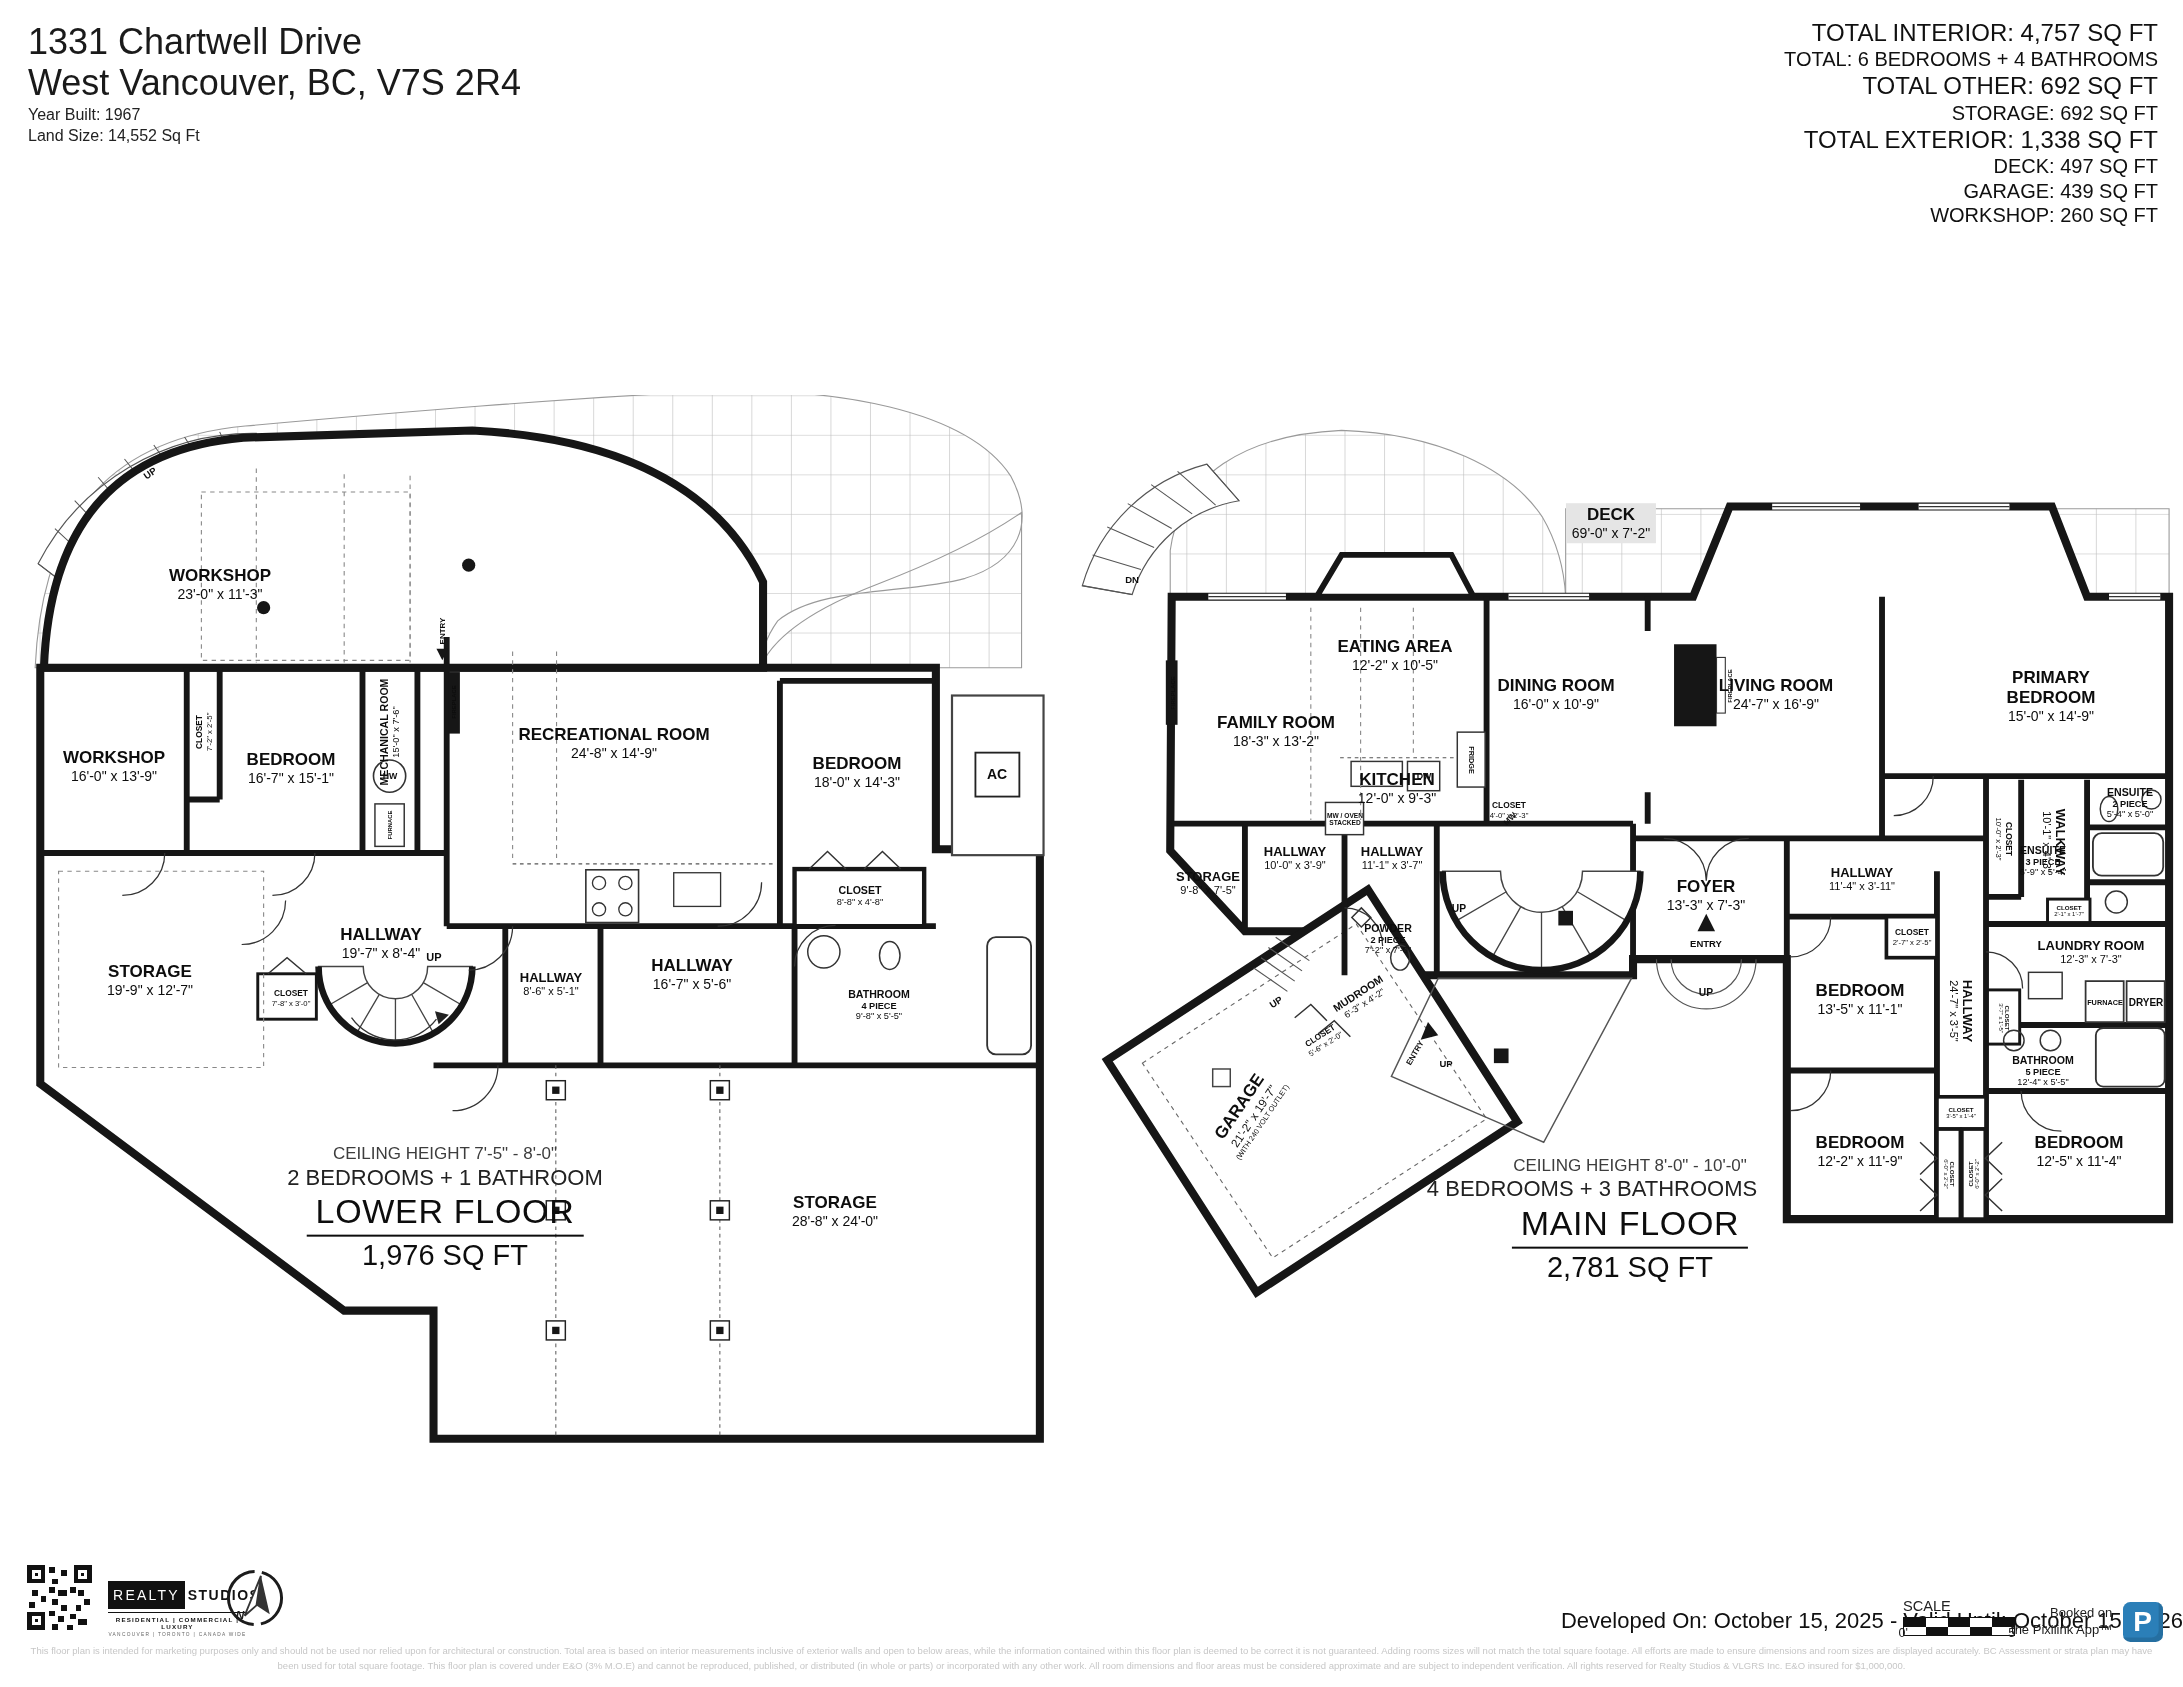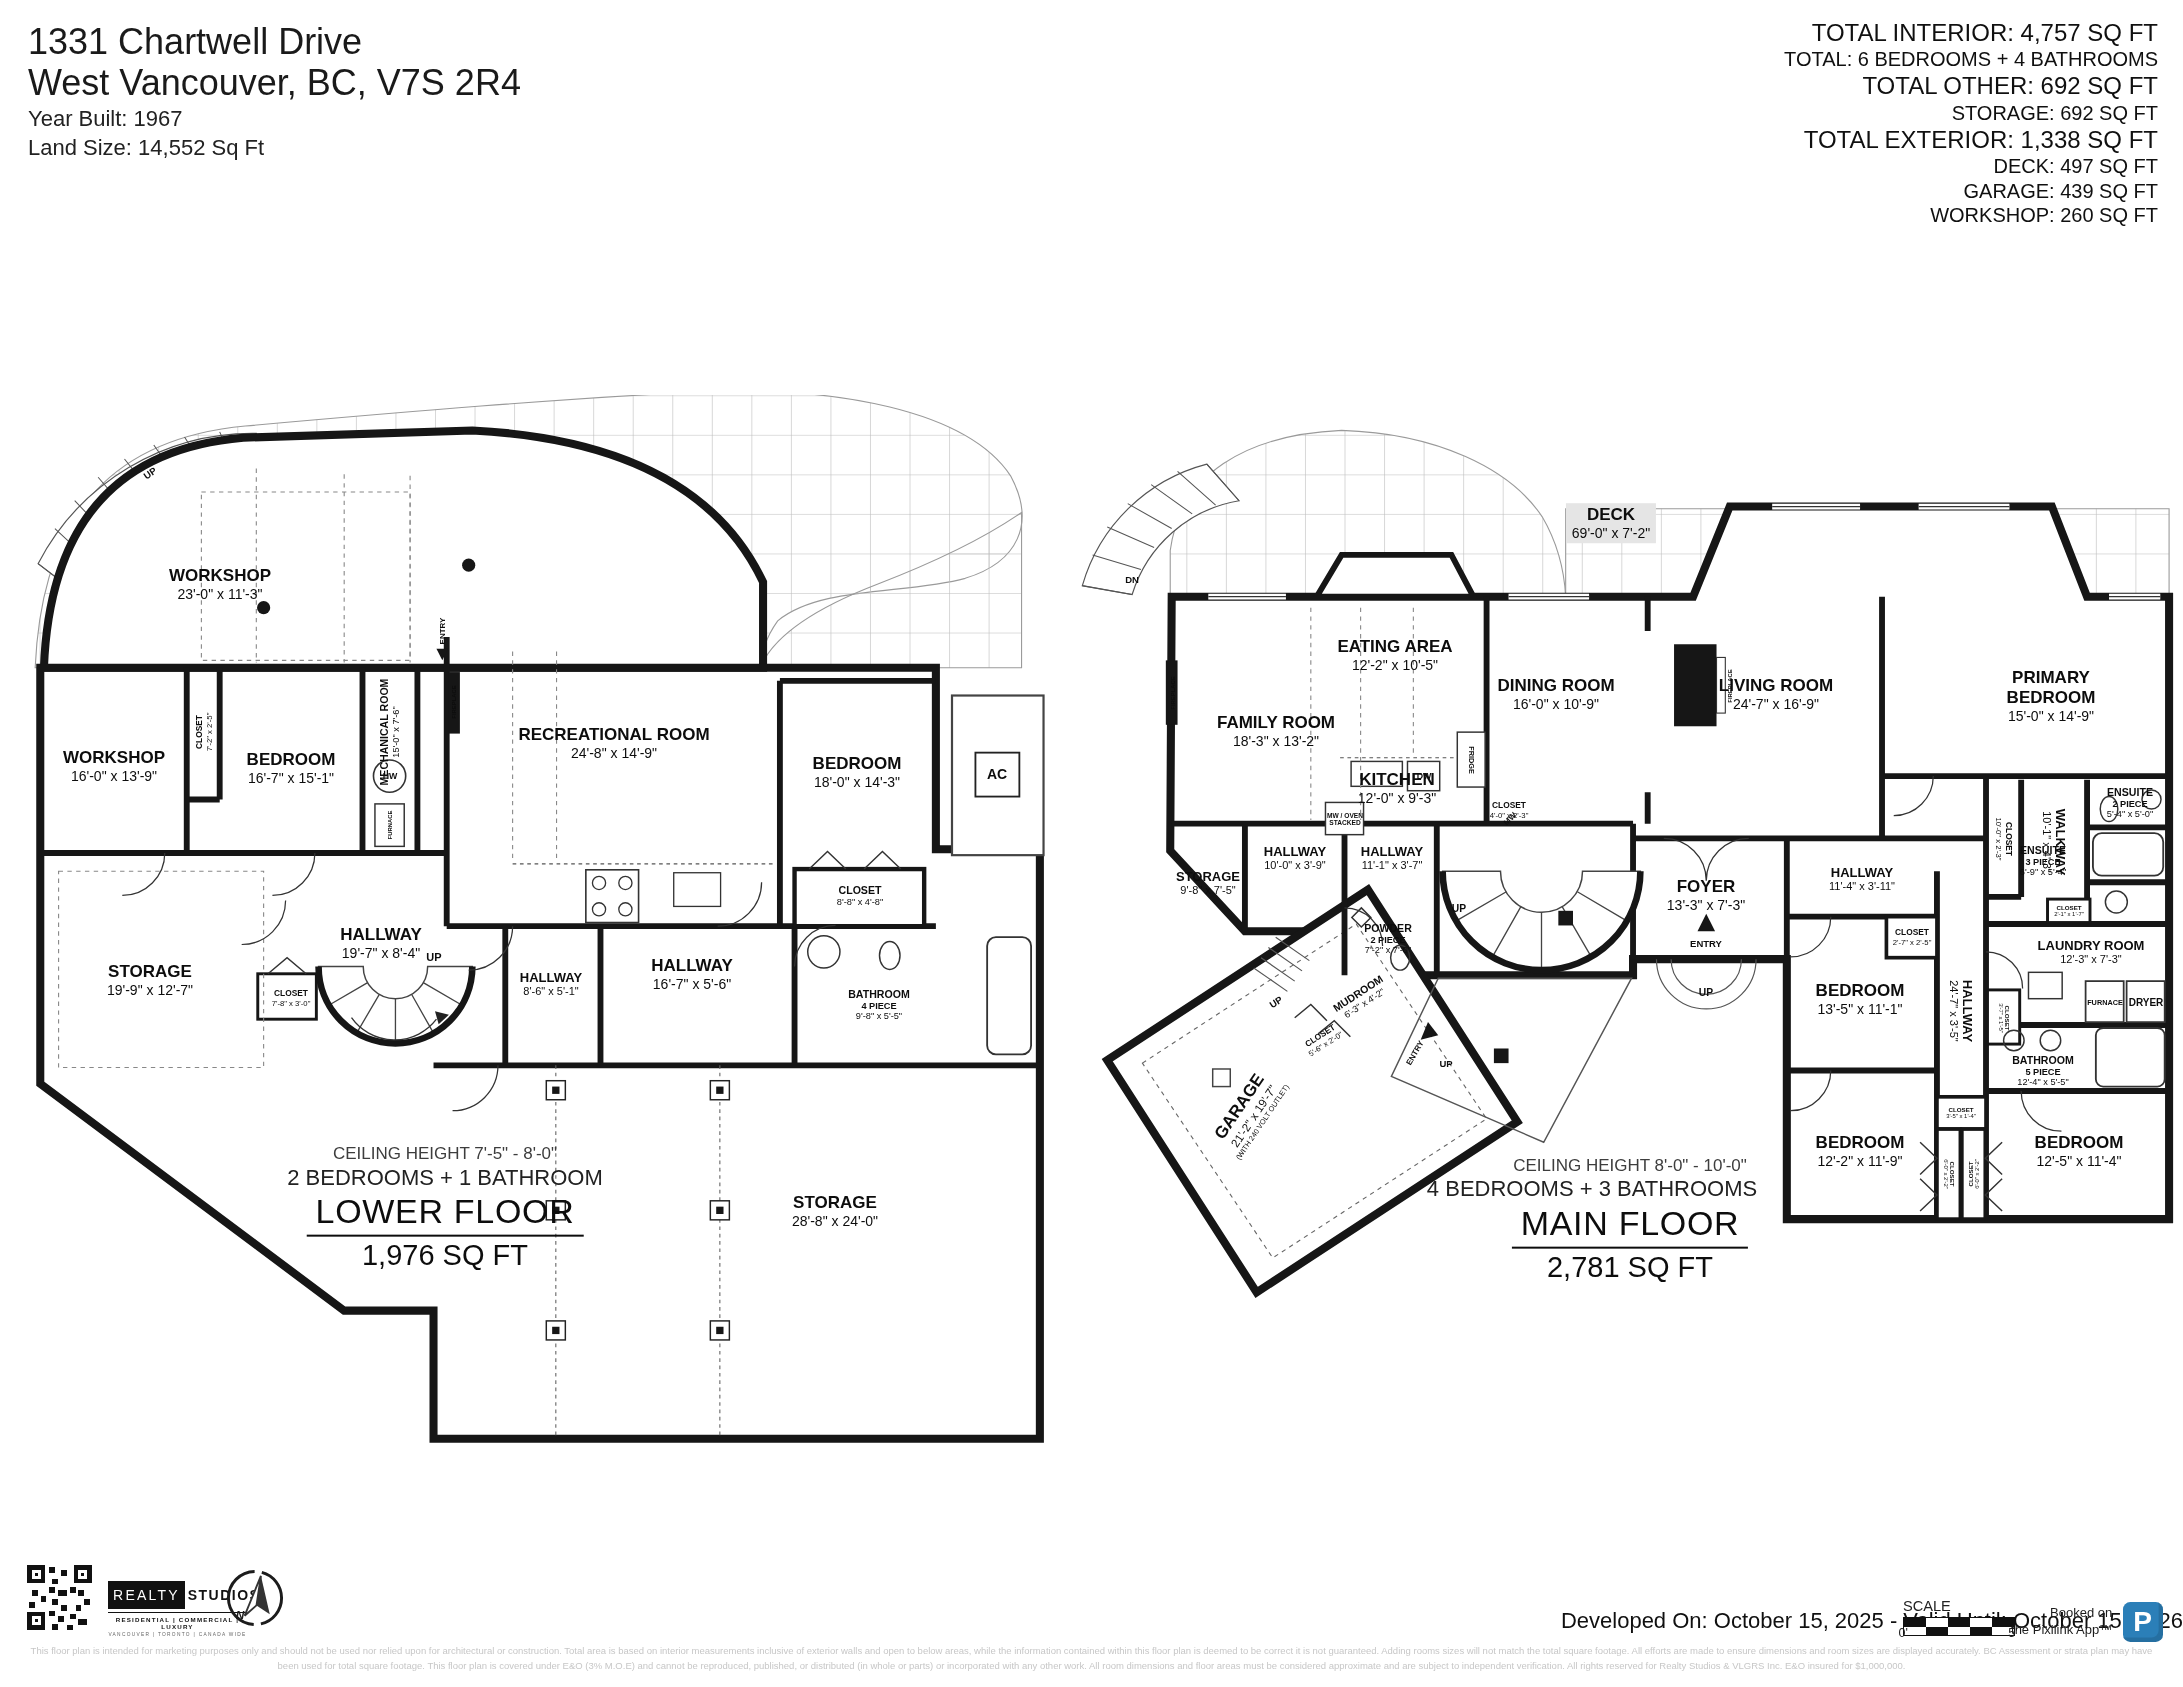--- a/index.html
+++ b/index.html
@@ -2,21 +2,21 @@
 <html style="font-size:11.7px"><head>
 <meta charset="utf-8">
 <style>
   html,body{margin:0;padding:0;background:#fff;}
   #page{position:relative;width:2183px;height:1687px;background:#fff;overflow:hidden;
         font-family:"Liberation Sans","DejaVu Sans",sans-serif;color:#111;}
   svg{display:block}
   
   .addr{position:absolute;left:28px;top:20.5px;color:#1a1a1a;z-index:6}
   .addr .l1{font-size:36px;line-height:1.16;display:block}
-  .addr .meta{font-size:22px;line-height:1.32;display:block;color:#222}
+  .addr .meta{font-size:16px;line-height:1.32;display:block;color:#222}
   .totals{position:absolute;right:25px;top:17.6px;text-align:right;z-index:6;color:#101010}
   .t-big{font-size:24px;line-height:1.22;display:block}
   .t-sub{font-size:20px;line-height:1.22;display:block}
   
   .rl{position:absolute;transform:translate(-50%,-50%);text-align:center;color:#0d0d0d;line-height:1.18;white-space:nowrap;z-index:5}
   .rl span{display:block}
   .rl .nm{font-weight:700}
   .md .nm{font-size:17px}.md .dm{font-size:14px}
   .md2 .nm{font-size:13px}.md2 .dm{font-size:11px}
   .sm .nm{font-size:10.6px}.sm .dm{font-size:9.2px}.sm .tp{font-size:9.2px;font-weight:700}

